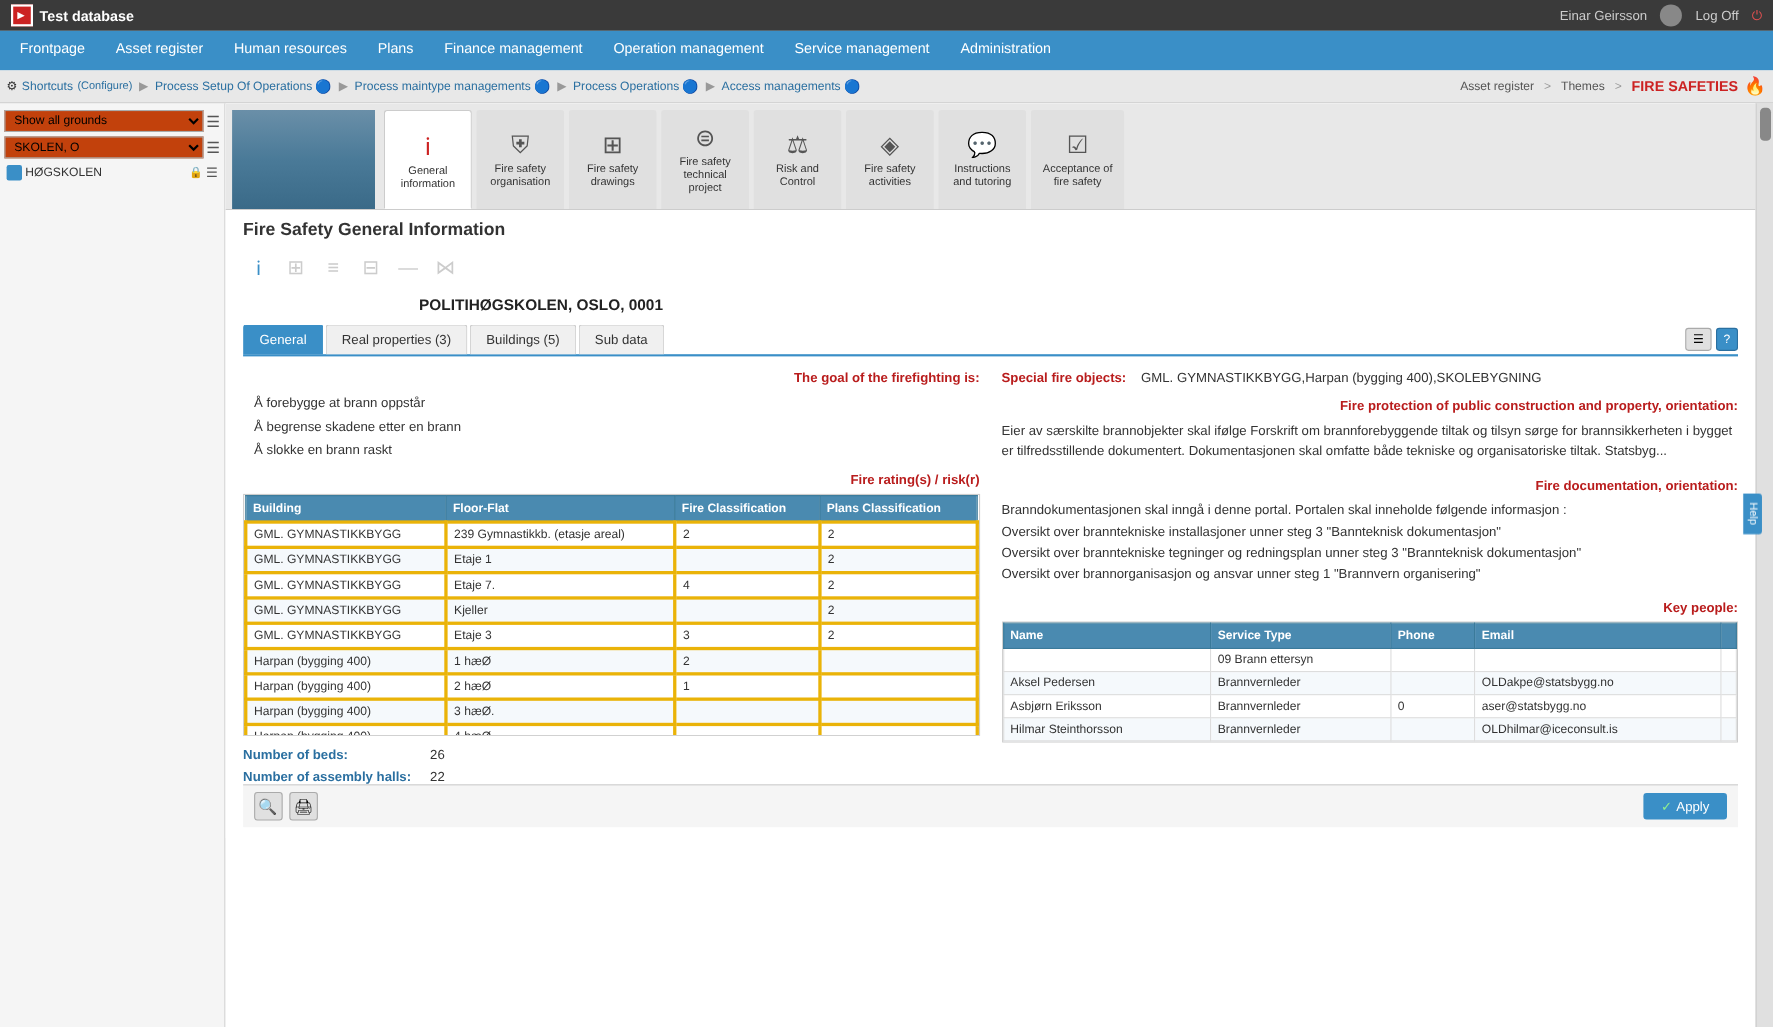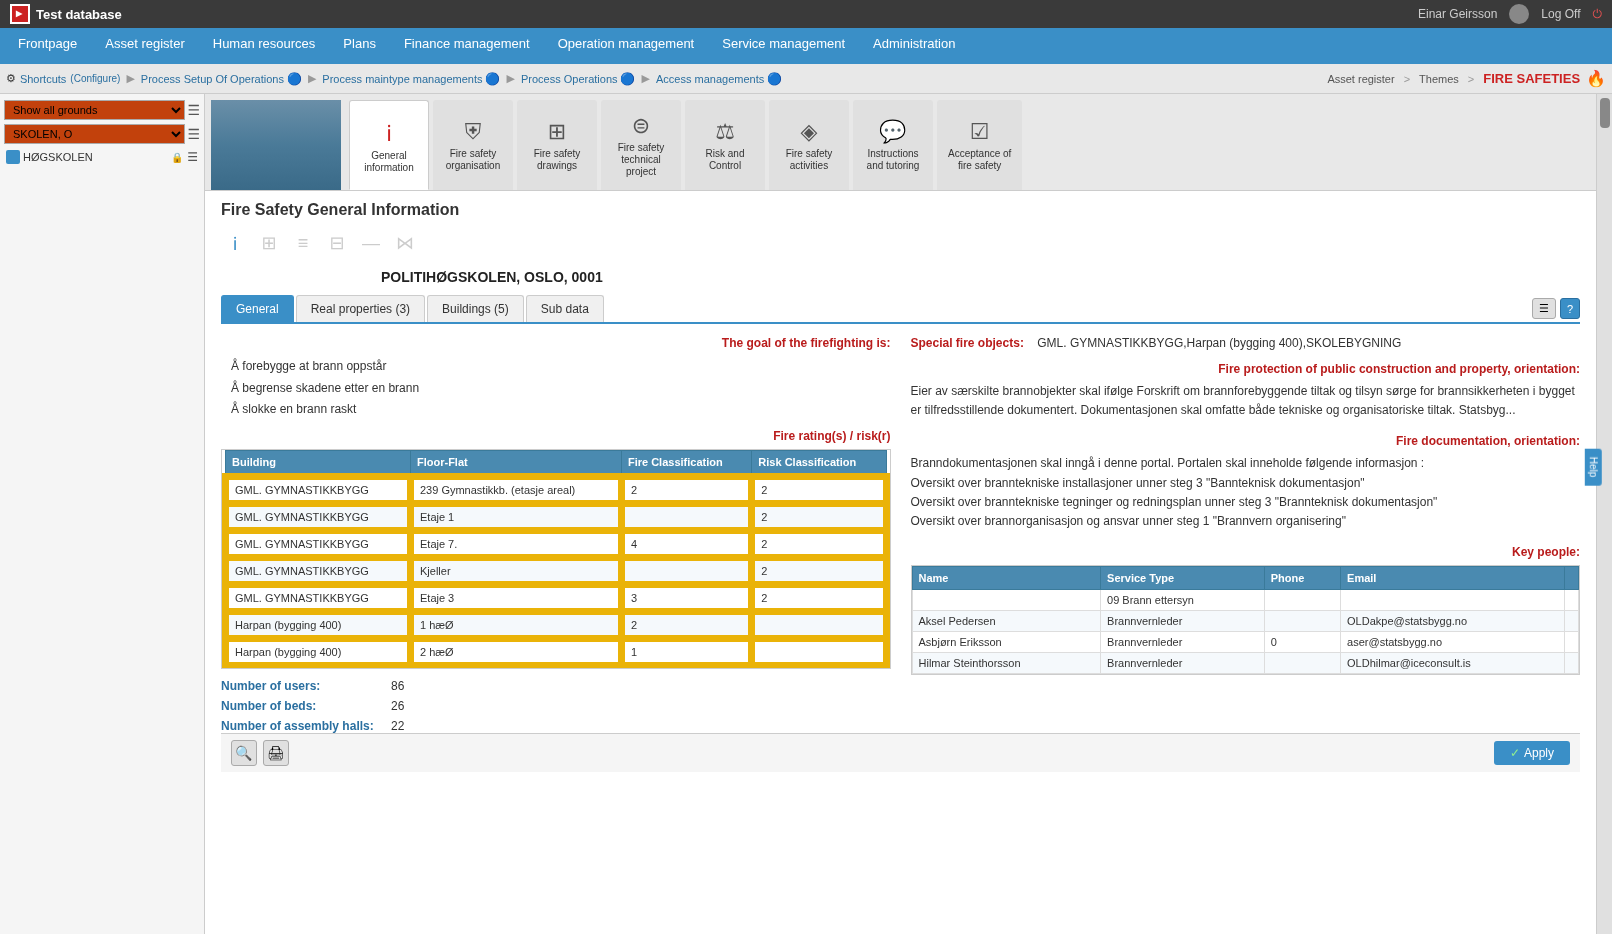--- a/index.html
+++ b/index.html
@@ -77,21 +77,21 @@
     .right-col {}
 
     
     .section-title { color: #b91c1c; font-size: 12px; font-weight: bold; margin-bottom: 6px; text-align: right; }
     .goal-list { margin-left: 10px; font-size: 12px; line-height: 1.8; }
 
     
     .fire-table-wrap { margin-top: 8px; position: relative; }
     .fire-table { width: 100%; border-collapse: collapse; font-size: 11px; }
     .fire-table th { background: #4a8ab0; color: #fff; padding: 5px 6px; text-align: left; border: 1px solid #3a7a9a; }
-    .fire-table td { padding: 4px 6px; border: 7px solid #eab308; background: #fff; }
+    .fire-table td { padding: 4px 6px; border: 3px solid #eab308; background: #fff; }
     .fire-table tr:nth-child(even) td { background: #f5f9fc; }
     .fire-table-container { max-height: 220px; overflow-y: auto; border: 1px solid #ccc; position: relative; }
 
     
     .stat-row { display: flex; gap: 10px; margin-top: 6px; }
     .stat-label { color: #2a6fa0; font-size: 12px; font-weight: bold; min-width: 160px; }
     .stat-value { font-size: 12px; }
 
     
     .special-objects { font-size: 12px; margin-bottom: 12px; }
@@ -281,21 +281,21 @@
 
           <div class="fire-table-wrap">
             <div class="section-title">Fire rating(s) / risk(r)</div>
             <div class="fire-table-container">
               <table class="fire-table">
                 <thead>
                   <tr>
                     <th>Building</th>
                     <th>Floor-Flat</th>
                     <th>Fire Classification</th>
-                    <th>Risk Classification</th>
+                    <th>Plans Classification</th>
                   </tr>
                 </thead>
                 <tbody id="fire-table-body">
                 <tr>
                       <td>GML. GYMNASTIKKBYGG</td>
                       <td>239 Gymnastikkb. (etasje areal)</td>
                       <td>2</td>
                       <td>2</td>
                     </tr>
                     <tr>
@@ -351,24 +351,20 @@
                       <td>240 Skolebygning</td>
                       <td></td>
                       <td>3</td>
                     </tr>
                   </tbody>
               </table>
             </div>
           </div>
 
           <div style="margin-top:10px;">
-            <div class="stat-row">
-              <span class="stat-label">Number of users:</span>
-              <span class="stat-value">86</span>
-            </div>
             <div class="stat-row">
               <span class="stat-label">Number of beds:</span>
               <span class="stat-value">26</span>
             </div>
             <div class="stat-row">
               <span class="stat-label">Number of assembly halls:</span>
               <span class="stat-value">22</span>
             </div>
           </div>
         </div>

